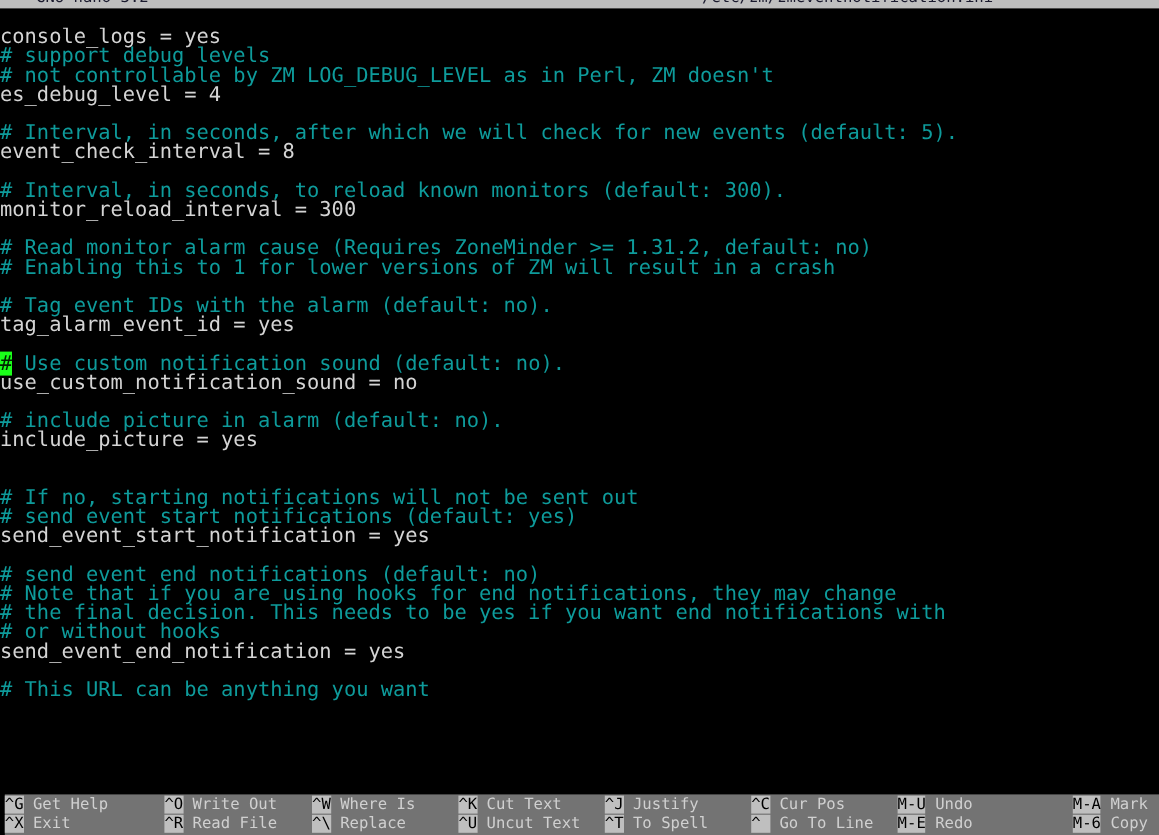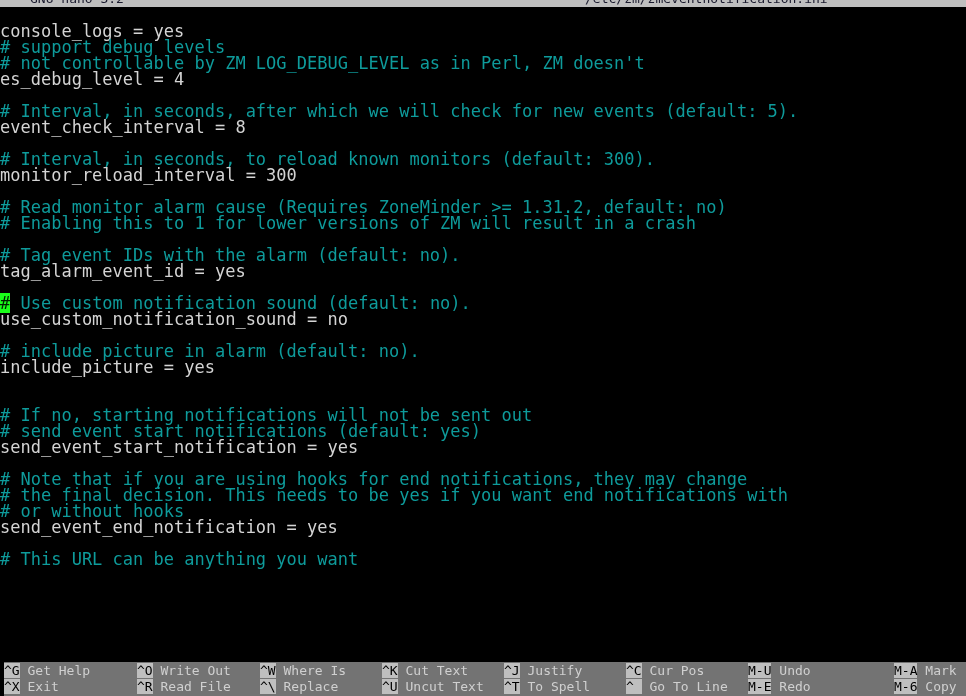--- a/index.html
+++ b/index.html
@@ -143,20 +143,21 @@
       <div class="line setting">use_custom_notification_sound = no</div>
       <div class="line blank">&nbsp;</div>
       <div class="line comment"># include picture in alarm (default: no).</div>
       <div class="line setting">include_picture = yes</div>
       <div class="line blank">&nbsp;</div>
       <div class="line blank">&nbsp;</div>
       <div class="line comment"># If no, starting notifications will not be sent out</div>
       <div class="line comment"># send event start notifications (default: yes)</div>
       <div class="line setting">send_event_start_notification = yes</div>
       <div class="line blank">&nbsp;</div>
+      <div class="line comment"># send event end notifications (default: no)</div>
       <div class="line comment"># Note that if you are using hooks for end notifications, they may change</div>
       <div class="line comment"># the final decision. This needs to be yes if you want end notifications with</div>
       <div class="line comment"># or without hooks</div>
       <div class="line setting">send_event_end_notification = yes</div>
       <div class="line blank">&nbsp;</div>
       <div class="line comment"># This URL can be anything you want</div>
     </div>
 
   <div class="footer">
     <div class="fkey-row row1" id="fkey-row-1"><span class="fcell" style="left: 0px;"><span class="fkey">^G</span><span> </span><span class="flabel">Get Help</span></span><span class="fcell" style="left: 133px;"><span class="fkey">^O</span><span> </span><span class="flabel">Write Out</span></span><span class="fcell" style="left: 256px;"><span class="fkey">^W</span><span> </span><span class="flabel">Where Is</span></span><span class="fcell" style="left: 378px;"><span class="fkey">^K</span><span> </span><span class="flabel">Cut Text</span></span><span class="fcell" style="left: 500px;"><span class="fkey">^J</span><span> </span><span class="flabel">Justify</span></span><span class="fcell" style="left: 622px;"><span class="fkey">^C</span><span> </span><span class="flabel">Cur Pos</span></span><span class="fcell" style="left: 744px;"><span class="fkey">M-U</span><span> </span><span class="flabel">Undo</span></span><span class="fcell" style="left: 890px;"><span class="fkey">M-A</span><span> </span><span class="flabel">Mark</span></span></div>

